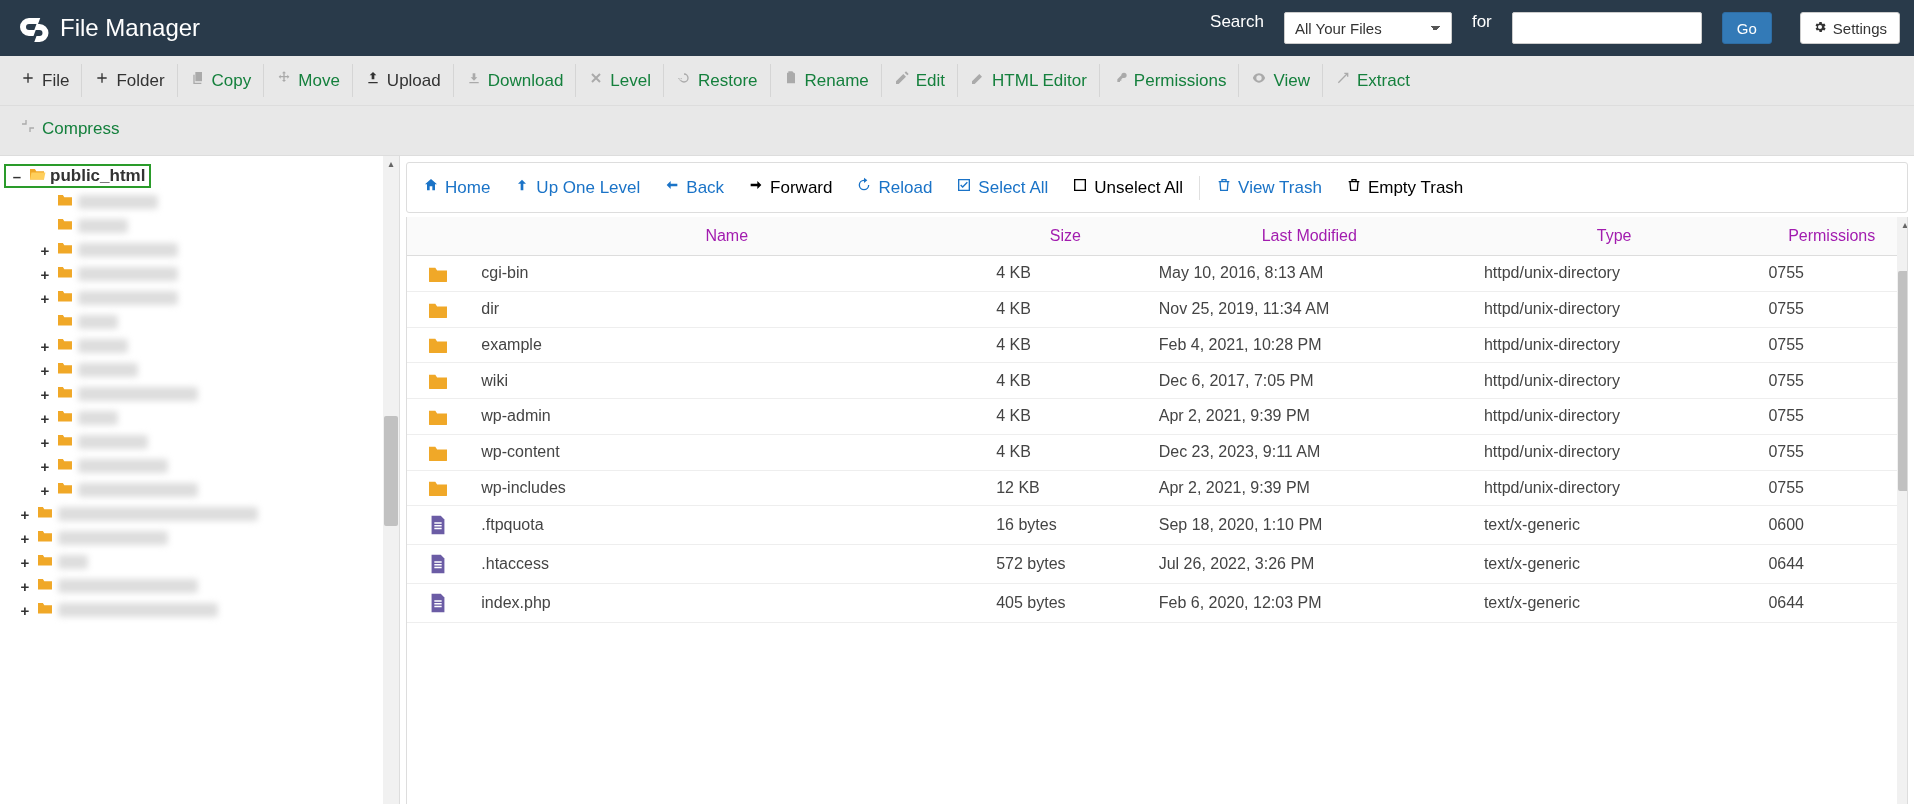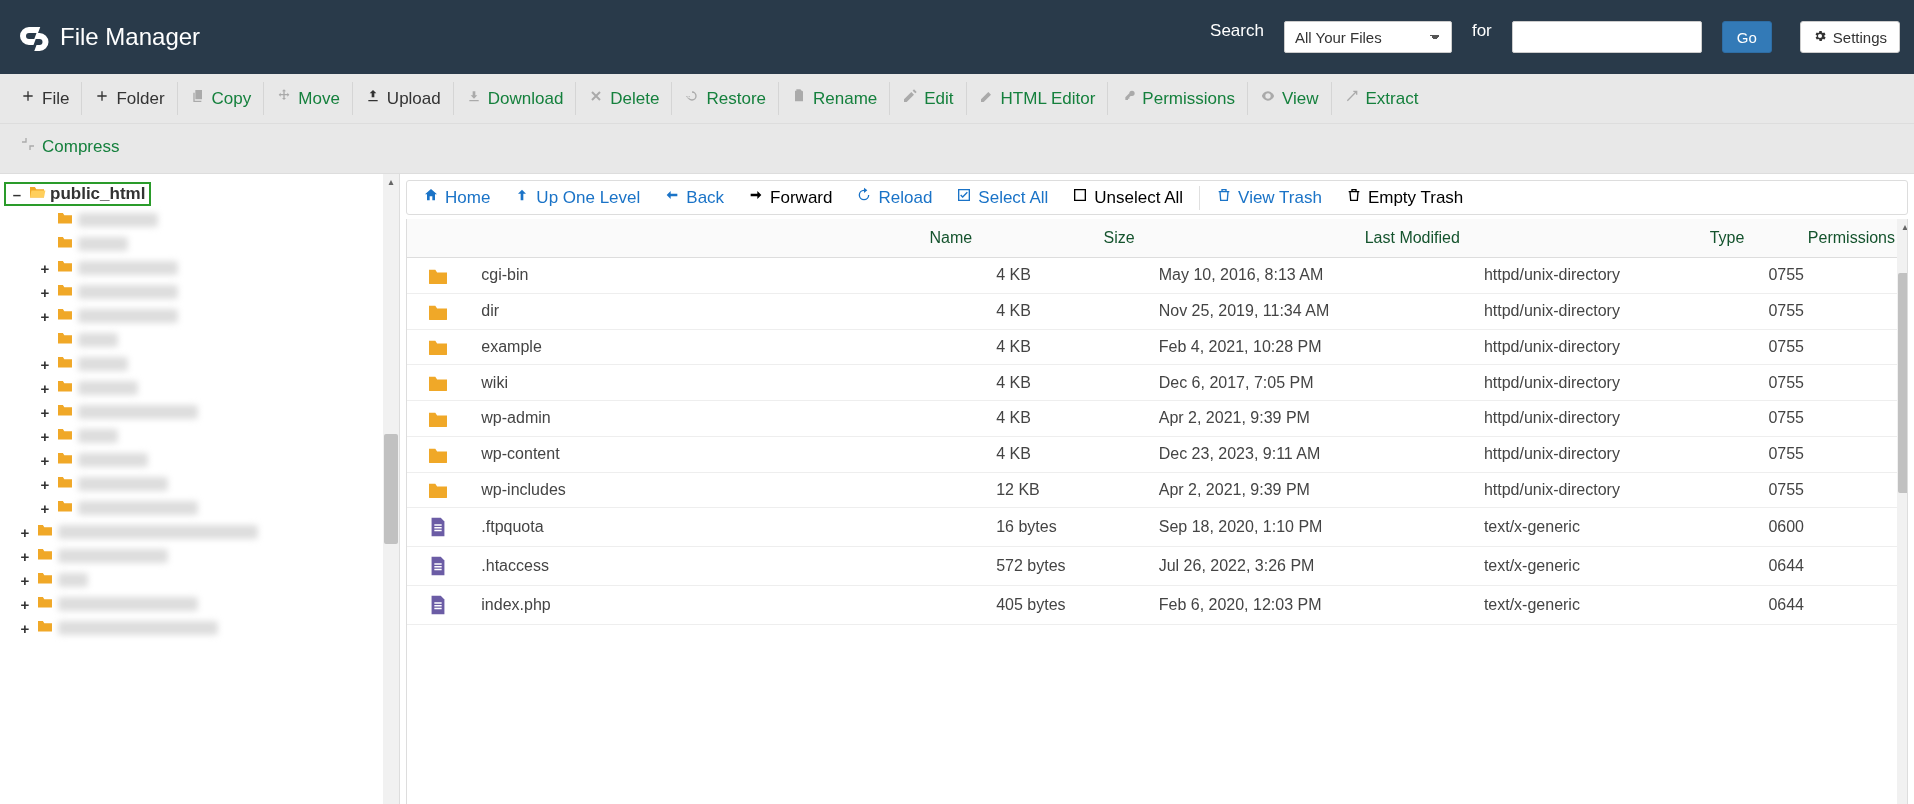--- a/index.html
+++ b/index.html
@@ -1,19 +1,19 @@
 <!DOCTYPE html>
 <html><head>
 <meta charset="utf-8">
 <style>
 * { margin: 0; padding: 0; box-sizing: border-box; }
 body { font-family: -apple-system, BlinkMacSystemFont, "Segoe UI", Helvetica, Arial, sans-serif; font-size: 15px; color: #333; background: #fff; overflow: hidden; }
 
 
-.header { background: #293a4a; color: #fff; display: flex; align-items: center; height: 74px; padding: 0 14px; }
+.header { background: #293a4a; color: #fff; display: flex; align-items: center; height: 56px; padding: 0 14px; }
 .logo { display: flex; align-items: center; gap: 10px; }
 .logo-icon svg { width: 36px; height: 36px; fill: #fff; }
 .logo-text { font-size: 24px; font-weight: 400; }
 .header-spacer { flex: 1; }
 .search-group { display: flex; align-items: flex-start; gap: 20px; }
 .search-label { font-size: 17px; }
 .search-select { height: 32px; font-size: 15px; padding: 0 28px 0 10px; border: 1px solid #ccc; background: #fff; border-radius: 2px; min-width: 168px; color: #333; appearance: none; background-image: linear-gradient(45deg, transparent 50%, #555 50%), linear-gradient(135deg, #555 50%, transparent 50%); background-position: calc(100% - 16px) 13px, calc(100% - 11px) 13px; background-size: 5px 5px; background-repeat: no-repeat; }
 .search-input { height: 32px; width: 190px; border: 1px solid #ccc; padding: 0 8px; border-radius: 2px; }
 .go-btn { height: 32px; padding: 0 14px; background: #337ab7; color: #fff; border: 1px solid #2e6da4; border-radius: 3px; font-size: 15px; cursor: pointer; }
 .settings-btn { height: 32px; padding: 0 12px; background: #fff; color: #333; border: 1px solid #ccc; border-radius: 3px; font-size: 15px; cursor: pointer; display: flex; align-items: center; gap: 6px; margin-left: 8px; }
@@ -43,31 +43,31 @@
 .tree-label { color: #333; }
 .tree-root { display: inline-flex; align-items: center; gap: 4px; border: 2px solid #2a9b2a; padding: 0 4px; font-weight: 700; }
 .tree-children { padding-left: 34px; }
 .tree-children2 { padding-left: 14px; }
 .blurred-block { width: 80px; height: 14px; background: #ddd; filter: blur(3px); border-radius: 3px; }
 .blurred-block.w100 { width: 100px; }
 .blurred-block.w120 { width: 120px; }
 .blurred-block.w200 { width: 200px; }
 
 
-.actionbar { display: flex; align-items: center; border: 1px solid #ddd; border-radius: 3px; margin: 6px 6px 4px 6px; padding: 2px 4px; font-size: 17px; }
+.actionbar { display: flex; align-items: center; border: 1px solid #ddd; border-radius: 3px; margin: 6px 6px 4px 6px; padding: 10px 4px; font-size: 17px; }
 .ab-btn { display: flex; align-items: center; gap: 6px; padding: 4px 12px; cursor: pointer; color: #1a73c7; }
 .ab-btn.disabled { color: #000000; cursor: default; }
 .ab-btn svg { width: 16px; height: 16px; fill: currentColor; }
 .ab-sep { width: 1px; height: 24px; background: #e0e0e0; margin: 0 4px; }
 
 
 .filelist-wrap { flex: 1; display: flex; flex-direction: column; overflow: hidden; }
 .file-table-wrap { flex: 1; overflow-y: auto; position: relative; margin: 0 6px; border-left: 1px solid #ddd; border-right: 1px solid #ddd; }
 .file-table { width: 100%; border-collapse: collapse; }
-.file-table th { text-align: right; padding: 10px 12px; font-weight: 400; color: #14532d; font-size: 16px; border-bottom: 1px solid #ddd; background: #fafafa; }
+.file-table th { text-align: center; padding: 10px 12px; font-weight: 400; color: #a21caf; font-size: 16px; border-bottom: 1px solid #ddd; background: #fafafa; }
 .file-table th:first-child { width: 46px; }
 .file-table td { padding: 8px 12px; border-bottom: 1px solid #eee; font-size: 16px; color: #444; }
 .file-table td:first-child { width: 46px; text-align: center; }
 .col-name { width: 380px; }
 .col-size { width: 120px; }
 .col-mod { width: 240px; }
 .col-type { width: 210px; }
 .col-perm { width: 100px; }
 .file-table-scroll { position: absolute; right: -6px; top: 0; width: 16px; height: 100%; background: #f1f1f1; display: flex; flex-direction: column; }
 .ft-scroll-arrow { font-size: 10px; color: #666; text-align: center; padding: 2px; cursor: pointer; }
@@ -141,21 +141,21 @@
   <div class="tb-btn disabled">
       <span><svg viewBox="0 0 24 24">
           <path d="M12 16l-5-5h3V5h4v6h3z M5 18h14v2H5z"></path>
         </svg></span>
       <span>Download</span>
     </div>
   <div class="tb-btn disabled">
       <span><svg viewBox="0 0 24 24">
           <path d="M6 6l12 12M18 6L6 18" stroke="#aaa" stroke-width="3" fill="none"></path>
         </svg></span>
-      <span>Delete</span>
+      <span>Level</span>
     </div>
   <div class="tb-btn disabled">
       <span><svg viewBox="0 0 24 24">
           <path d="M12 5a7 7 0 1 1-7 7H3l3 4 3-4H7a5 5 0 1 0 5-5z"></path>
         </svg></span>
       <span>Restore</span>
     </div>
   <div class="tb-btn disabled">
       <span><svg viewBox="0 0 24 24">
           <path d="M6 4h10a2 2 0 0 1 2 2v14H6z M8 2h6l2 2H8z"></path>

